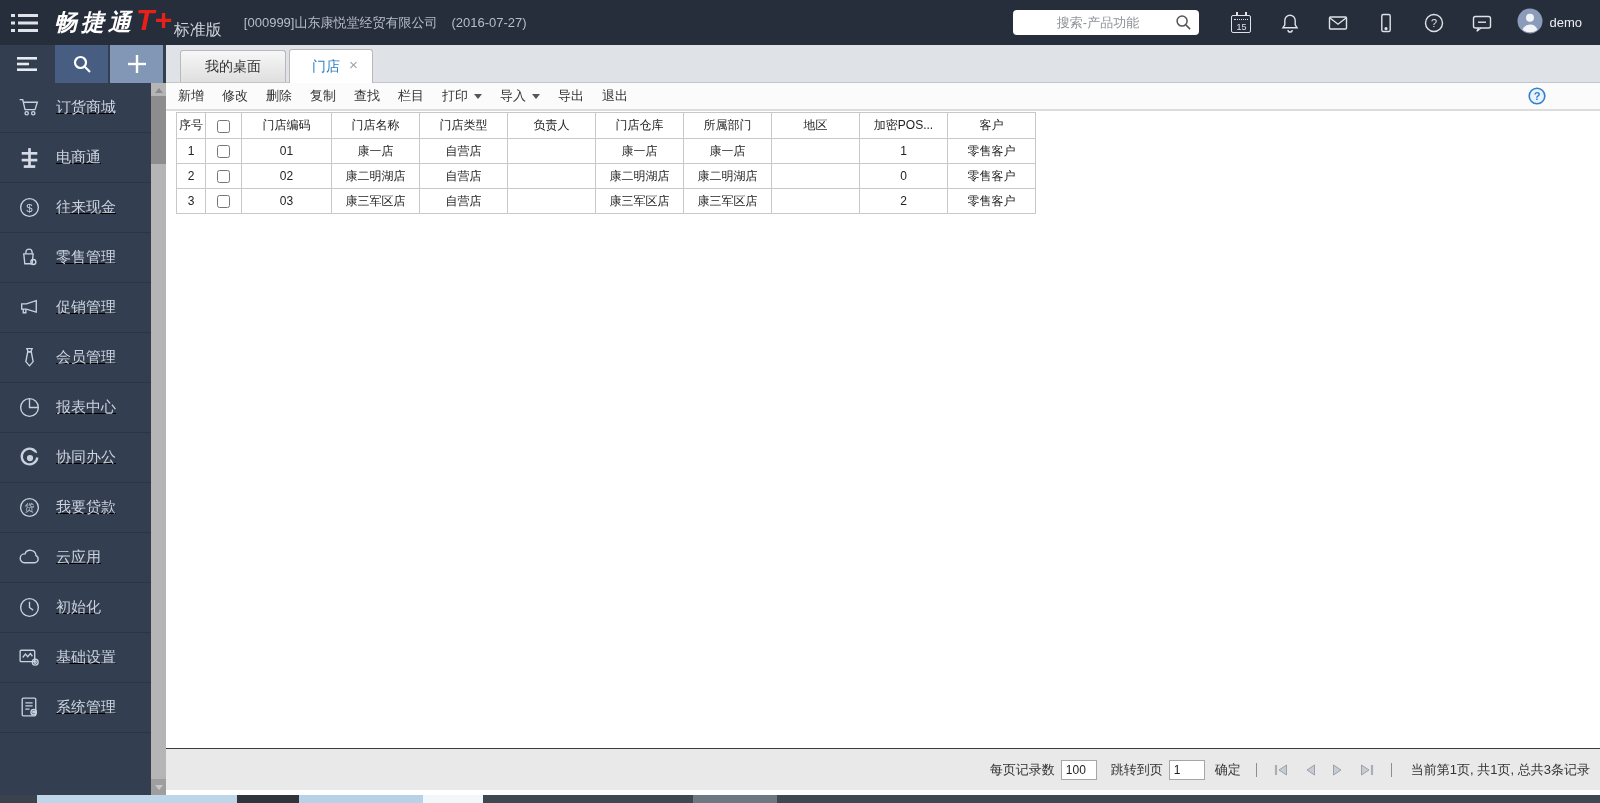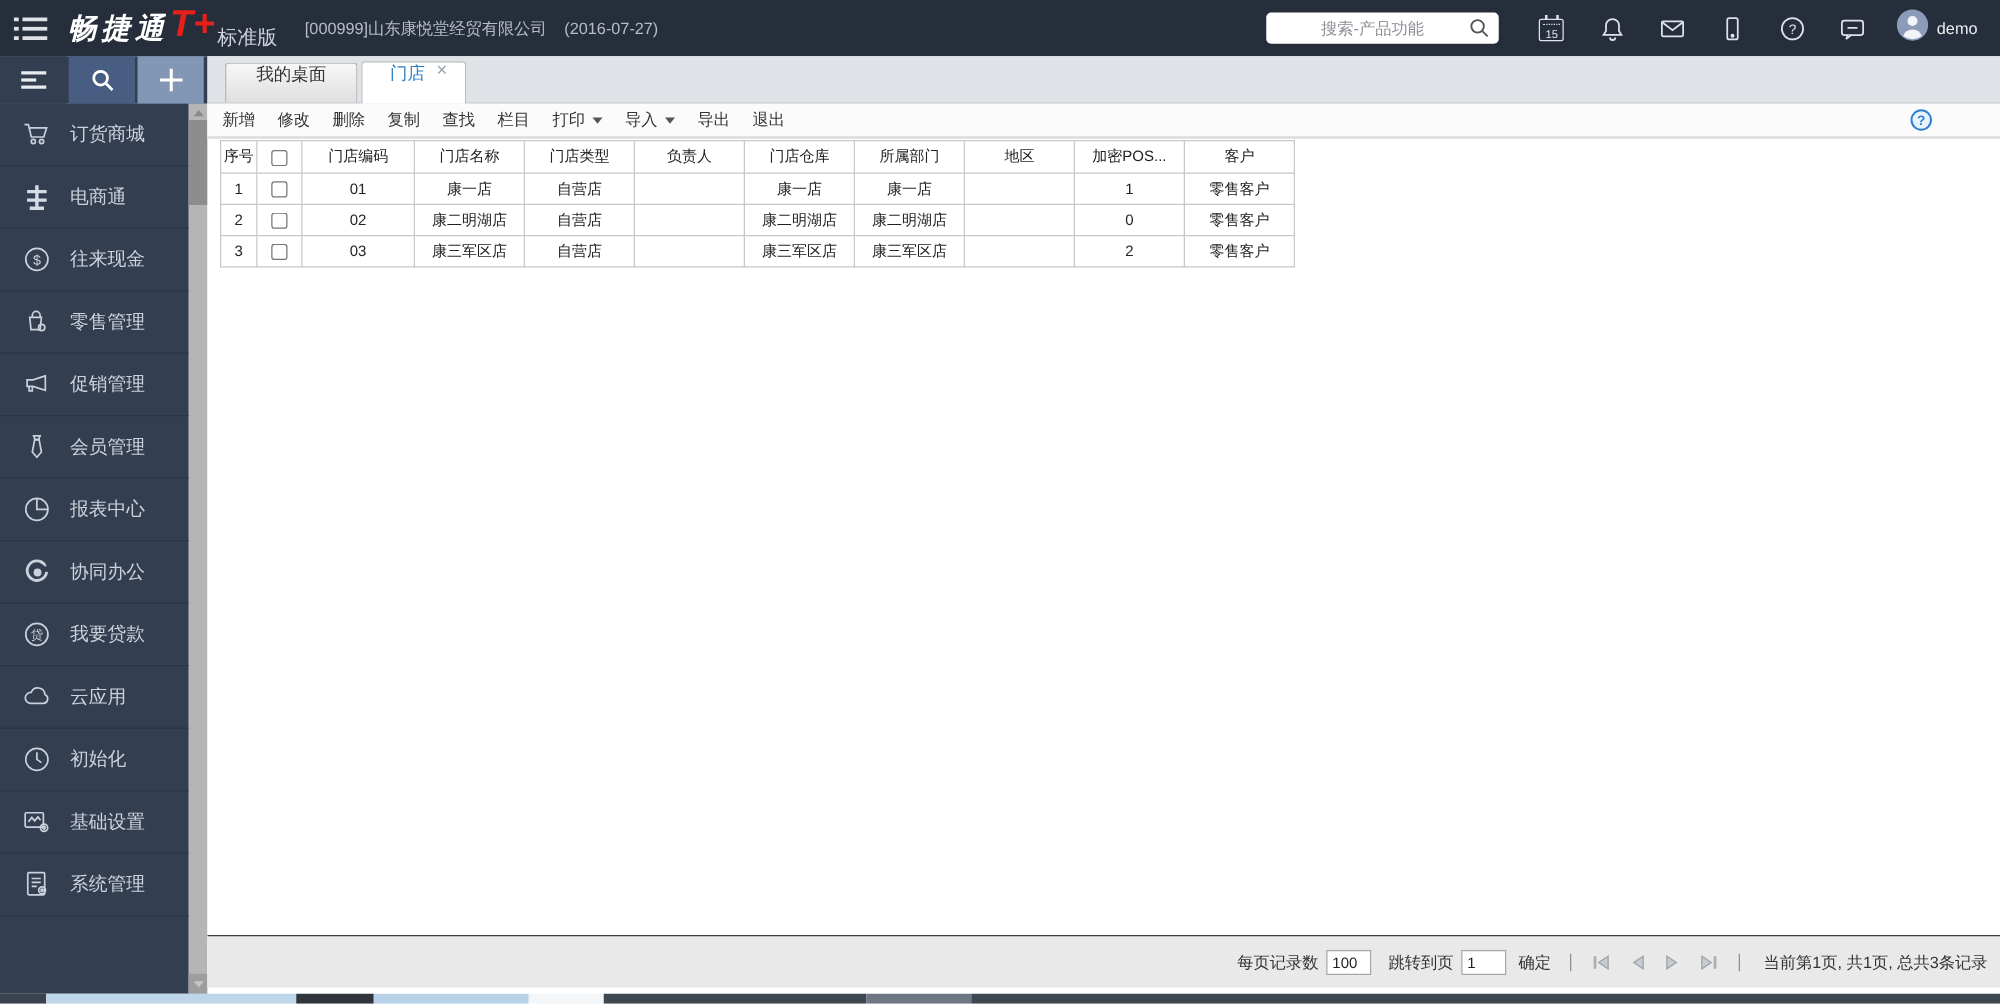--- a/index.html
+++ b/index.html
@@ -31,26 +31,26 @@
   .username { color:#eceef2; font-size:13px; margin-right:18px; }
   
   .side-buttons { position:absolute; top:45px; left:0; width:166px; height:38px; background:#333e50; display:flex; }
   .side-btn { width:53px; height:38px; display:flex; align-items:center; justify-content:center; cursor:pointer; margin-right:2px; }
   .side-btn.collapse { background:#333e50; }
   .side-btn.search { background:#475d81; }
   .side-btn.plus { background:#8297b6; margin-right:0; }
   .tabbar { position:absolute; top:45px; left:166px; width:1434px; height:38px; background:#dfe2e6;
     border-bottom:1px solid #c2c5c9; display:flex; align-items:flex-end; padding-left:14px; }
   .tab { height:32px; background:linear-gradient(#f7f7f7,#dfdfdf); border:1px solid #b9b9b9; border-bottom:none;
-    border-radius:3px 3px 0 0; font-size:14px; color:#333; margin-right:3px; display:flex; align-items:flex-start;
+    border-radius:3px 3px 0 0; font-size:14px; color:#333; margin-right:3px; display:flex; align-items:center;
     padding:0 24px; cursor:pointer;font-family:Liberation Mono, monospace; }
   .tab.active { background:#fff; color:#2e7fc1; height:34px; margin-bottom:-1px; padding:0 14px 0 22px; }
   .tab-close { color:#9aa4ad; margin-left:9px; font-size:15px; line-height:1; cursor:pointer; }
   
-  .sidebar { position:absolute; top:83px; left:0; width:151px; height:712px; background:#333e50; }
+  .sidebar { position:absolute; top:83px; left:0; width:151px; height:712px; background:#333e50;text-decoration:underline; }
   .sidebar-item { height:50px; display:flex; align-items:center; border-bottom:1px solid #2b3545; padding-left:13px; cursor:pointer; }
   .sidebar-item .s-icon { width:32px; height:32px; display:flex; align-items:center; justify-content:center; }
   .sidebar-item .s-label { color:#ccd3de; font-size:15px; margin-left:11px; white-space:nowrap; }
   .side-scroll { position:absolute; top:83px; left:151px; width:15px; height:712px; background:#b5b5b5; }
   .scroll-up { position:absolute; top:0; left:0; width:15px; height:14px; display:flex; align-items:center; justify-content:center; cursor:pointer; }
   .scroll-thumb { position:absolute; top:13px; left:0; width:15px; height:68px; background:#8d8d8d; cursor:pointer; }
   .scroll-down { position:absolute; bottom:0; left:0; width:15px; height:16px; background:#9e9e9e; display:flex; align-items:center; justify-content:center; cursor:pointer; }
   .tri-up { width:0; height:0; border-left:4px solid transparent; border-right:4px solid transparent; border-bottom:5px solid #8a8a8a; }
   .tri-down { width:0; height:0; border-left:4px solid transparent; border-right:4px solid transparent; border-top:5px solid #c8c8c8; }
   

